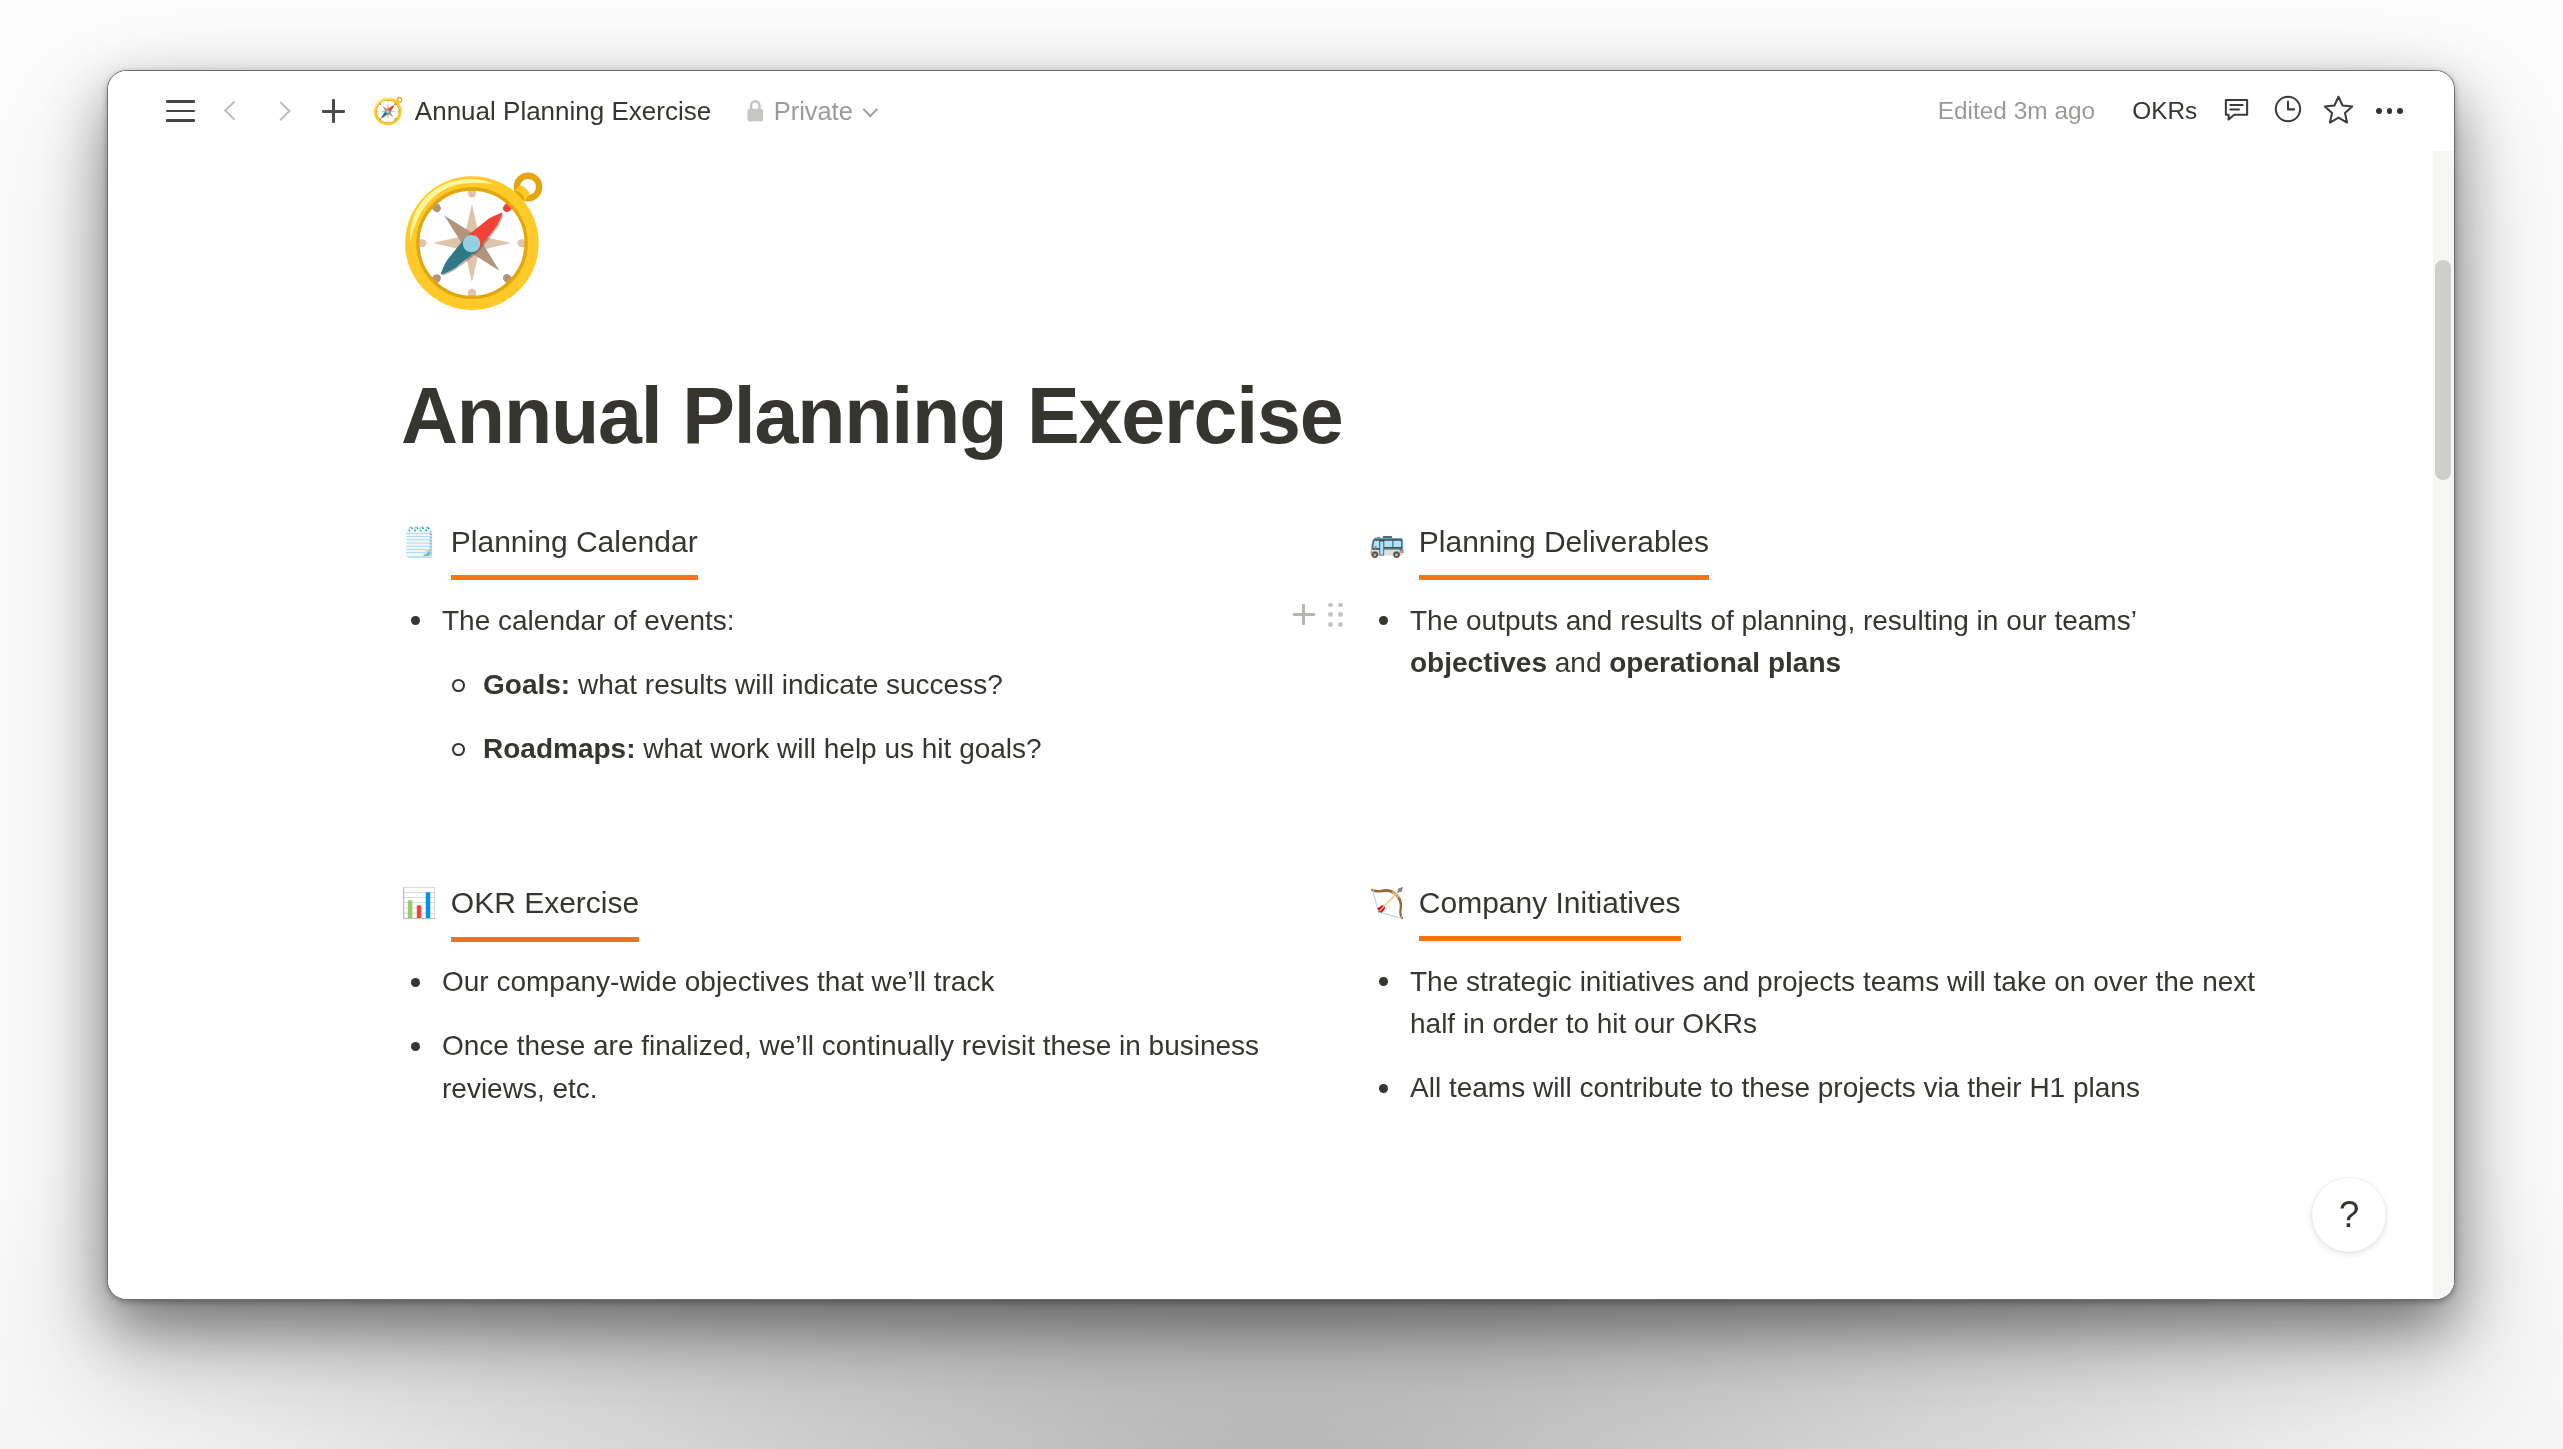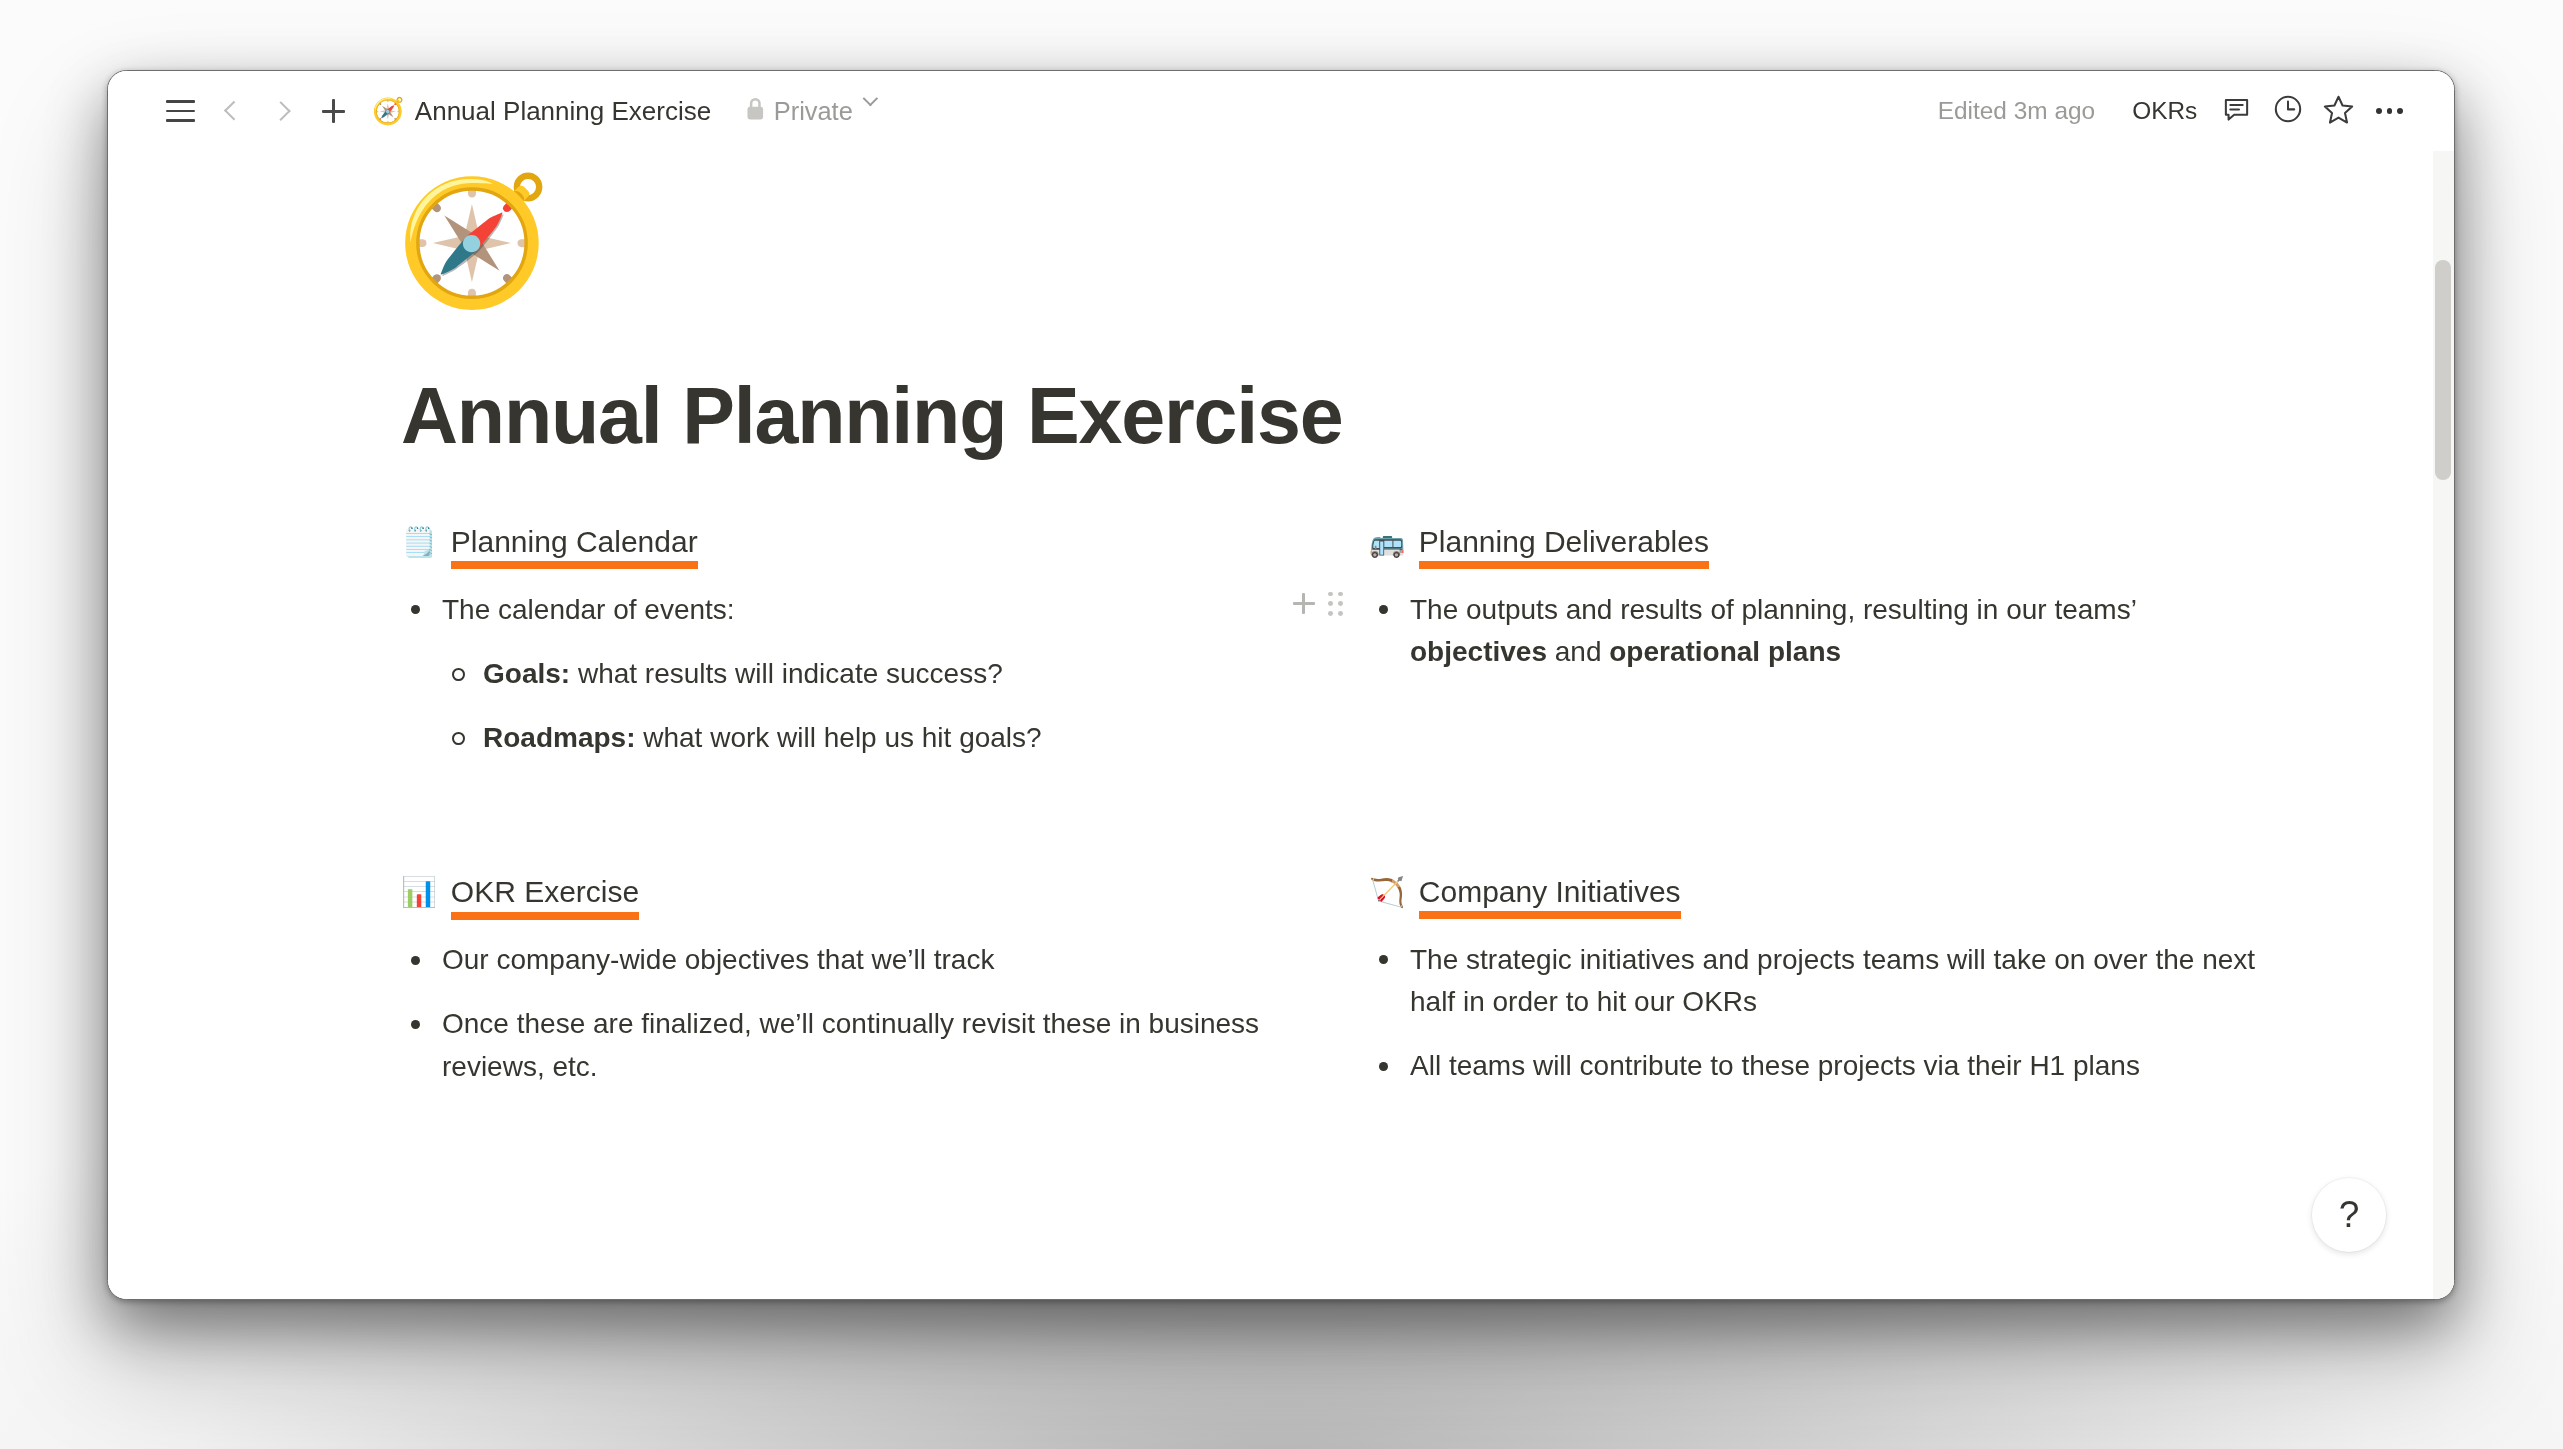--- a/index.html
+++ b/index.html
@@ -108,21 +108,21 @@
     margin-left: 3.9px;
   }
   .crumb-emoji { font-size: 26px; line-height: 1; }
   .crumb-title {
     font-size: 26px;
     color: #37352f;
     white-space: nowrap;
   }
 
   .privacy {
-    display: flex; gap: 8.8px;
+    display: flex; align-items: center; gap: 8.8px;
     padding: 6.8px 9.8px;
     border-radius: 5.9px;
     cursor: pointer;
     margin-left: 15.6px;
   }
   .privacy-label {
     font-size: 25.4px;
     color: #9b9a97;
   }
   .lock-icon { display:flex; }
@@ -210,22 +210,22 @@
   .sec-head {
     display: flex;
     align-items: flex-start;
     gap: 13.7px;
     margin-bottom: 19.5px;
   }
   .sec-emoji { font-size: 29px; line-height: 1.25; }
   .sec-link {
     font-size: 30px;
     color: #37352f;
-    border-bottom: 8px solid #f97316;
-    padding-bottom: 1px;
+    border-bottom: 5px solid #f97316;
+    padding-bottom: 15px;
     cursor: pointer;
     line-height: 1.22;
   }
 
   ul.bullets { list-style: none; }
   ul.bullets > li {
     position: relative;
     padding-left: 41px;
     margin-top: 15.6px;
     font-size: 28px;

